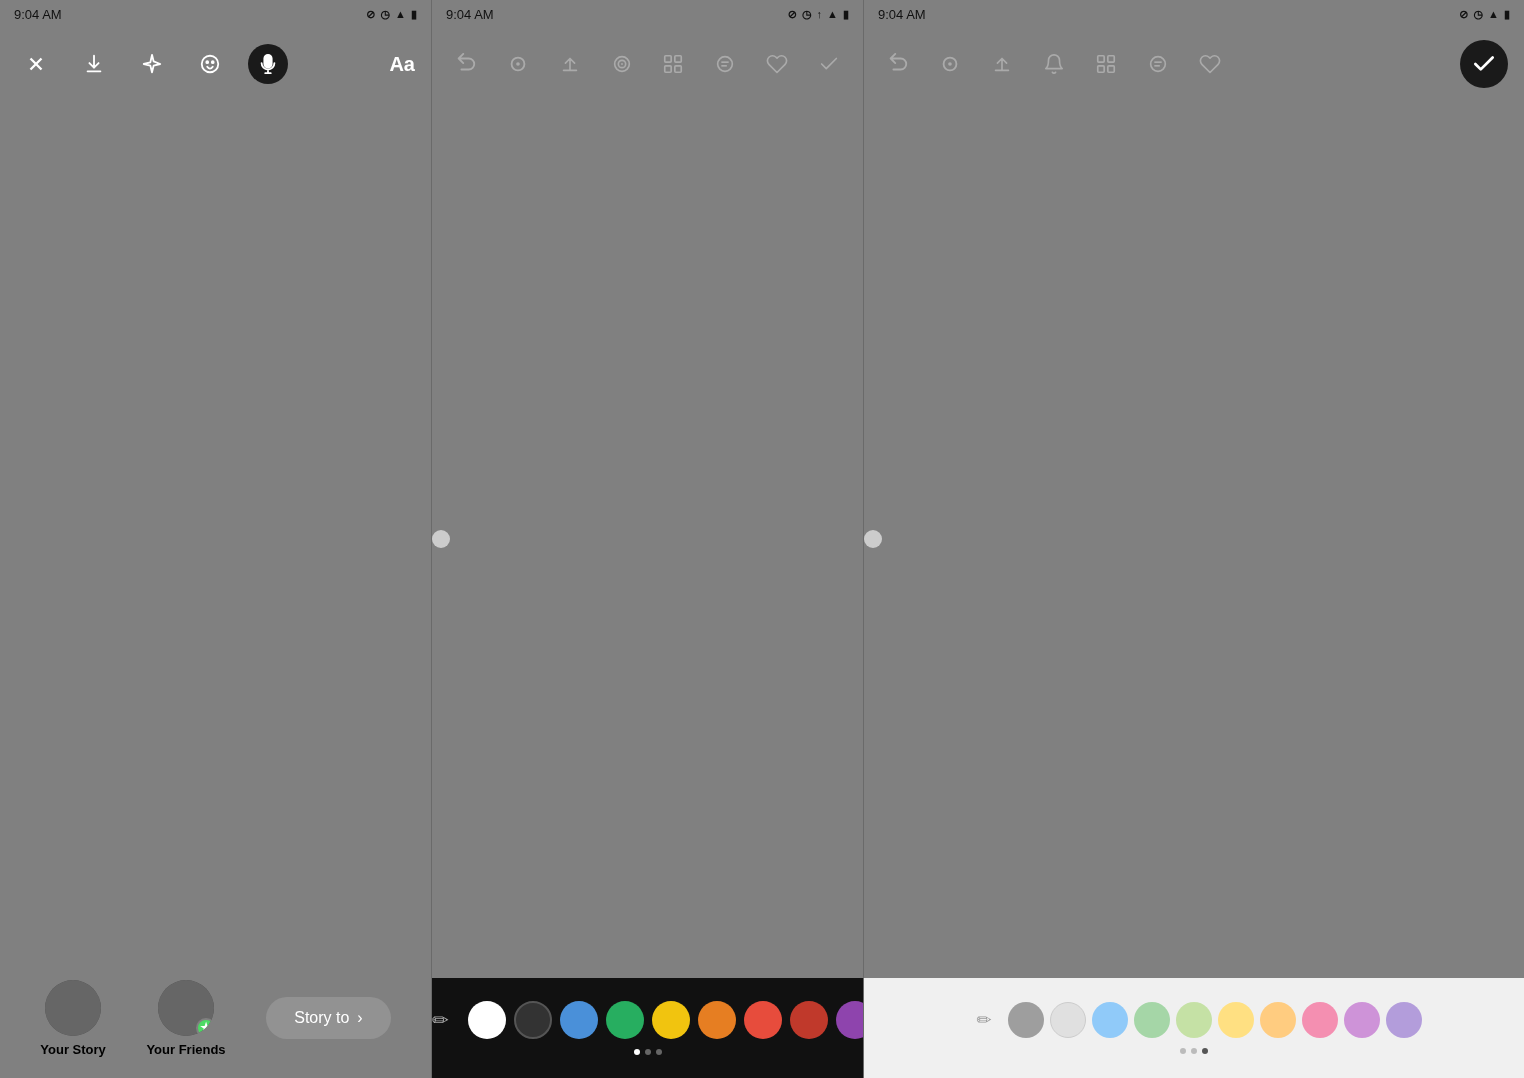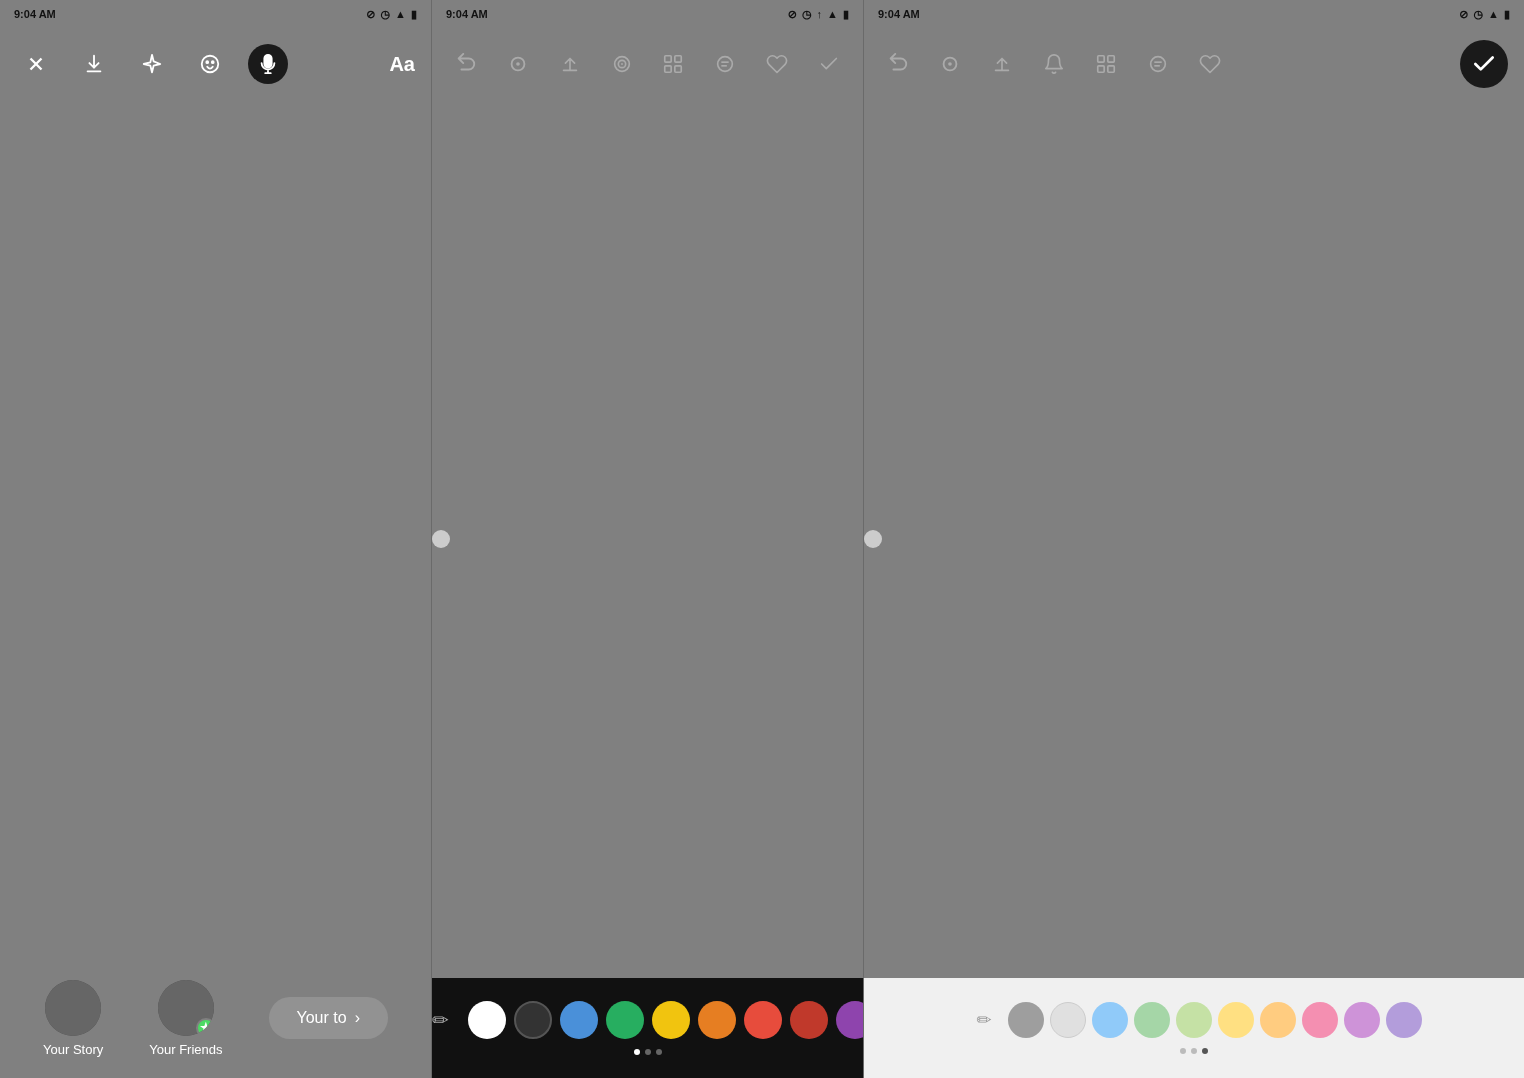--- a/index.html
+++ b/index.html
@@ -32,21 +32,21 @@
     .status-bar {
       height: 28px;
       display: flex;
       align-items: center;
       justify-content: space-between;
       padding: 0 14px;
       color: #111;
       font-size: 12px;
       font-weight: 600;
     }
-    .status-bar .time { font-weight: 700; font-size: 11px; }
+    .status-bar .time { font-weight: 400; font-size: 13px; }
     .status-icons { display: flex; align-items: center; gap: 5px; font-size: 11px; }
 
     
     .toolbar {
       height: 72px;
       display: flex;
       align-items: center;
       padding: 0 16px;
       gap: 18px;
     }
@@ -125,23 +125,23 @@
       width: 20px; height: 20px;
       border-radius: 50%;
       background: #4cd964;
       border: 2px solid #808080;
       display: flex; align-items: center; justify-content: center;
       color: #fff;
       font-size: 13px;
       font-weight: 700;
     }
     .story-label {
-      color: #ffffff;
+      color: #000000;
       font-size: 13px;
-      font-weight: 400;
+      font-weight: 700;
     }
     .send-btn {
       background: rgba(200,200,200,0.25);
       border: none;
       border-radius: 30px;
       color: #fff;
       font-size: 16px;
       font-weight: 500;
       padding: 12px 28px;
       cursor: pointer;
@@ -305,21 +305,21 @@
 
     <div class="story-option">
       <div class="story-avatar">
         <div class="story-avatar-img"></div>
         <div class="badge">★</div>
       </div>
       <span class="story-label">Your Friends</span>
     </div>
 
     <button class="send-btn">
-      <span>Your to</span>
+      <span>Story to</span>
       <span>›</span>
     </button>
   </div>
 </div>
 
 <div class="panel panel-mid">
 
   <div class="status-bar">
     <span class="time">9:04 AM</span>
     <div class="status-icons">

